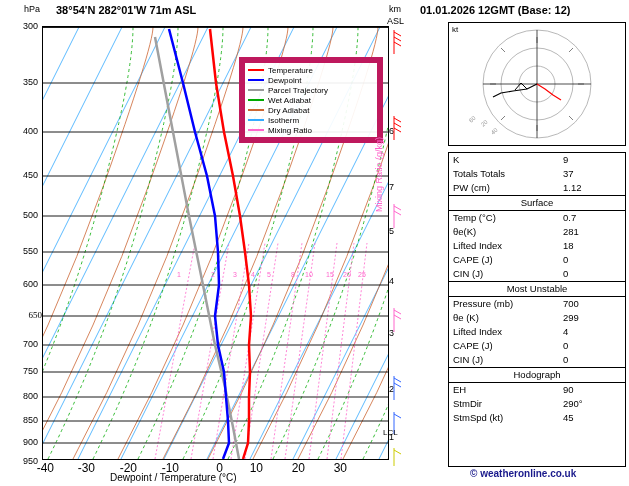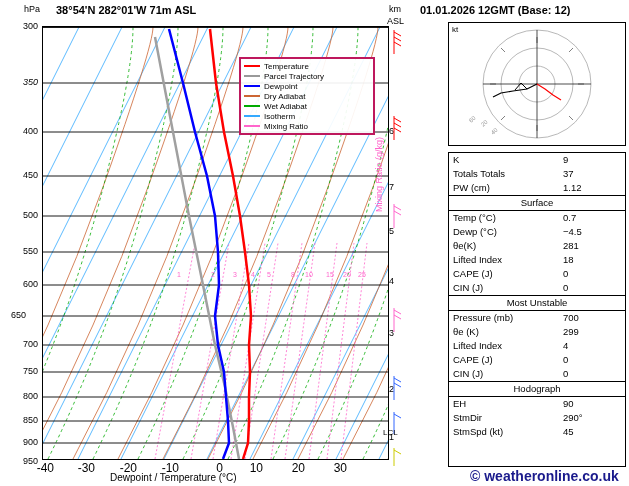--- a/index.html
+++ b/index.html
@@ -11,21 +11,21 @@
 
   
   #skewt{left:0;top:0;width:400px;height:486px;}
   #plotbox{left:42px;top:26px;width:345px;height:432px;border:1px solid #000;overflow:hidden;background:#fff;}
   #plotsvg{position:absolute;left:0;top:0;}
   .hdr{font-size:11px;font-weight:bold;}
   .ylab{font-size:9px;color:#000;text-align:right;width:26px;}
   .xlab{font-size:12px;color:#000;text-align:right;}
 
   
-  #legend{left:196px;top:30px;width:126px;background:rgba(255,255,255,0.92);border:2px solid #be185d;padding:2px 3px;}
+  #legend{left:196px;top:30px;width:126px;background:rgba(255,255,255,0.92);border:6px solid #be185d;padding:2px 3px;}
   #legend .row{display:flex;align-items:center;height:10px;}
   #legend .swatch{width:16px;height:0;border-top:2px solid #000;margin-right:4px;}
   #legend .lt{font-size:8px;color:#000;}
 
   
   #kmaxis{left:389px;top:8px;width:22px;height:460px;}
   .kmtick{font-size:9px;color:#000;position:absolute;}
 
   
   #mixlabel{position:absolute;left:374px;top:212px;font-size:9px;color:#ff66cc;transform:rotate(-90deg);transform-origin:left top;white-space:nowrap;}
@@ -35,21 +35,21 @@
   #dateline{left:420px;top:4px;font-size:11px;font-weight:bold;}
   #hodobox{left:448px;top:22px;width:176px;height:122px;border:1px solid #000;background:#fff;}
   #hodosvg{position:absolute;left:0;top:0;}
   #kt{position:absolute;left:3px;top:2px;font-size:8px;}
 
   #tablebox{left:448px;top:152px;width:176px;height:313px;border:1px solid #000;background:#fff;}
   table.params{width:100%;border-collapse:collapse;font-size:9.5px;}
   table.params td{padding:0 4px;height:14px;line-height:14px;}
   td.val{text-align:left;width:58px;}
   tr.sec td{text-align:center;font-weight:normal;border-top:1px solid #000;border-bottom:1px solid #000;height:14px;}
-  #credit{left:470px;top:468px;font-size:14px;font-weight:bold;color:#1a1a8c;}
+  #credit{left:470px;top:468px;font-size:10px;font-weight:bold;color:#1a1a8c;}
 </style>
 </head>
 <body>
 
 <div id="root">
 
   <div class="abs" id="skewt">
 
     <div class="abs txt" style="left:24px;top:4px;">hPa</div>
     <div class="abs hdr" style="left:56px;top:4px;">38°54'N 282°01'W 71m ASL</div>
@@ -146,54 +146,54 @@
 
         <path d="M 200 432 L 205 416 L 206 394 L 206 370 L 207 345 L 206 318 L 208 289 L 206 258 L 202 225 L 197 189 L 190 149 L 181 105 L 173 56 L 167 2" stroke="#ff0000" stroke-width="2.5" fill="none"></path>
       </svg>
 
       <div class="abs" id="legend">
         <div class="row">
           <span class="swatch" style="border-top-color:#ff0000"></span>
           <span class="lt">Temperature</span>
         </div>
         <div class="row">
+          <span class="swatch" style="border-top-color:#0000ff"></span>
+          <span class="lt">Dewpoint</span>
+        </div>
+        <div class="row">
           <span class="swatch" style="border-top-color:#999999"></span>
           <span class="lt">Parcel Trajectory</span>
         </div>
         <div class="row">
-          <span class="swatch" style="border-top-color:#0000ff"></span>
-          <span class="lt">Dewpoint</span>
+          <span class="swatch" style="border-top-color:#00aa00"></span>
+          <span class="lt">Wet Adiabat</span>
         </div>
         <div class="row">
           <span class="swatch" style="border-top-color:#cc6633"></span>
           <span class="lt">Dry Adiabat</span>
         </div>
         <div class="row">
-          <span class="swatch" style="border-top-color:#00aa00"></span>
-          <span class="lt">Wet Adiabat</span>
-        </div>
-        <div class="row">
           <span class="swatch" style="border-top-color:#33aaff"></span>
           <span class="lt">Isotherm</span>
         </div>
         <div class="row">
           <span class="swatch" style="border-top-color:#ff66cc"></span>
           <span class="lt">Mixing Ratio</span>
         </div>
       </div>
     </div>
 
     <div class="abs ylab" style="left:12px;top:21px;">300</div>
-    <div class="abs ylab" style="left:12px;top:77px;font-style:italic;">350</div>
+    <div class="abs ylab" style="left:12px;top:77px;">350</div>
     <div class="abs ylab" style="left:12px;top:126px;">400</div>
     <div class="abs ylab" style="left:12px;top:170px;">450</div>
     <div class="abs ylab" style="left:12px;top:210px;">500</div>
     <div class="abs ylab" style="left:12px;top:246px;">550</div>
     <div class="abs ylab" style="left:12px;top:279px;">600</div>
-    <div class="abs ylab" style="left:0;top:310px;">650</div>
+    <div class="abs ylab" style="left:16px;top:310px;font-family:Liberation Serif, serif;">650</div>
     <div class="abs ylab" style="left:12px;top:339px;">700</div>
     <div class="abs ylab" style="left:12px;top:366px;">750</div>
     <div class="abs ylab" style="left:12px;top:391px;">800</div>
     <div class="abs ylab" style="left:12px;top:415px;">850</div>
     <div class="abs ylab" style="left:12px;top:437px;">900</div>
     <div class="abs ylab" style="left:12px;top:456px;">950</div>
 
     <div class="abs xlab" style="left:24px;top:461px;width:30px;">-40</div>
     <div class="abs xlab" style="left:65px;top:461px;width:30px;">-30</div>
     <div class="abs xlab" style="left:107px;top:461px;width:30px;">-20</div>
@@ -310,24 +310,20 @@
           <td class="val">1.12</td>
         </tr>
         <tr class="sec">
           <td colspan="2">Surface</td>
         </tr>
         <tr>
           <td>Temp (°C)</td>
           <td class="val">0.7</td>
         </tr>
         <tr>
-          <td>Dewp (°C)</td>
-          <td class="val">−4.5</td>
-        </tr>
-        <tr>
           <td>θe(K)</td>
           <td class="val">281</td>
         </tr>
         <tr>
           <td>Lifted Index</td>
           <td class="val">18</td>
         </tr>
         <tr>
           <td>CAPE (J)</td>
           <td class="val">0</td>

